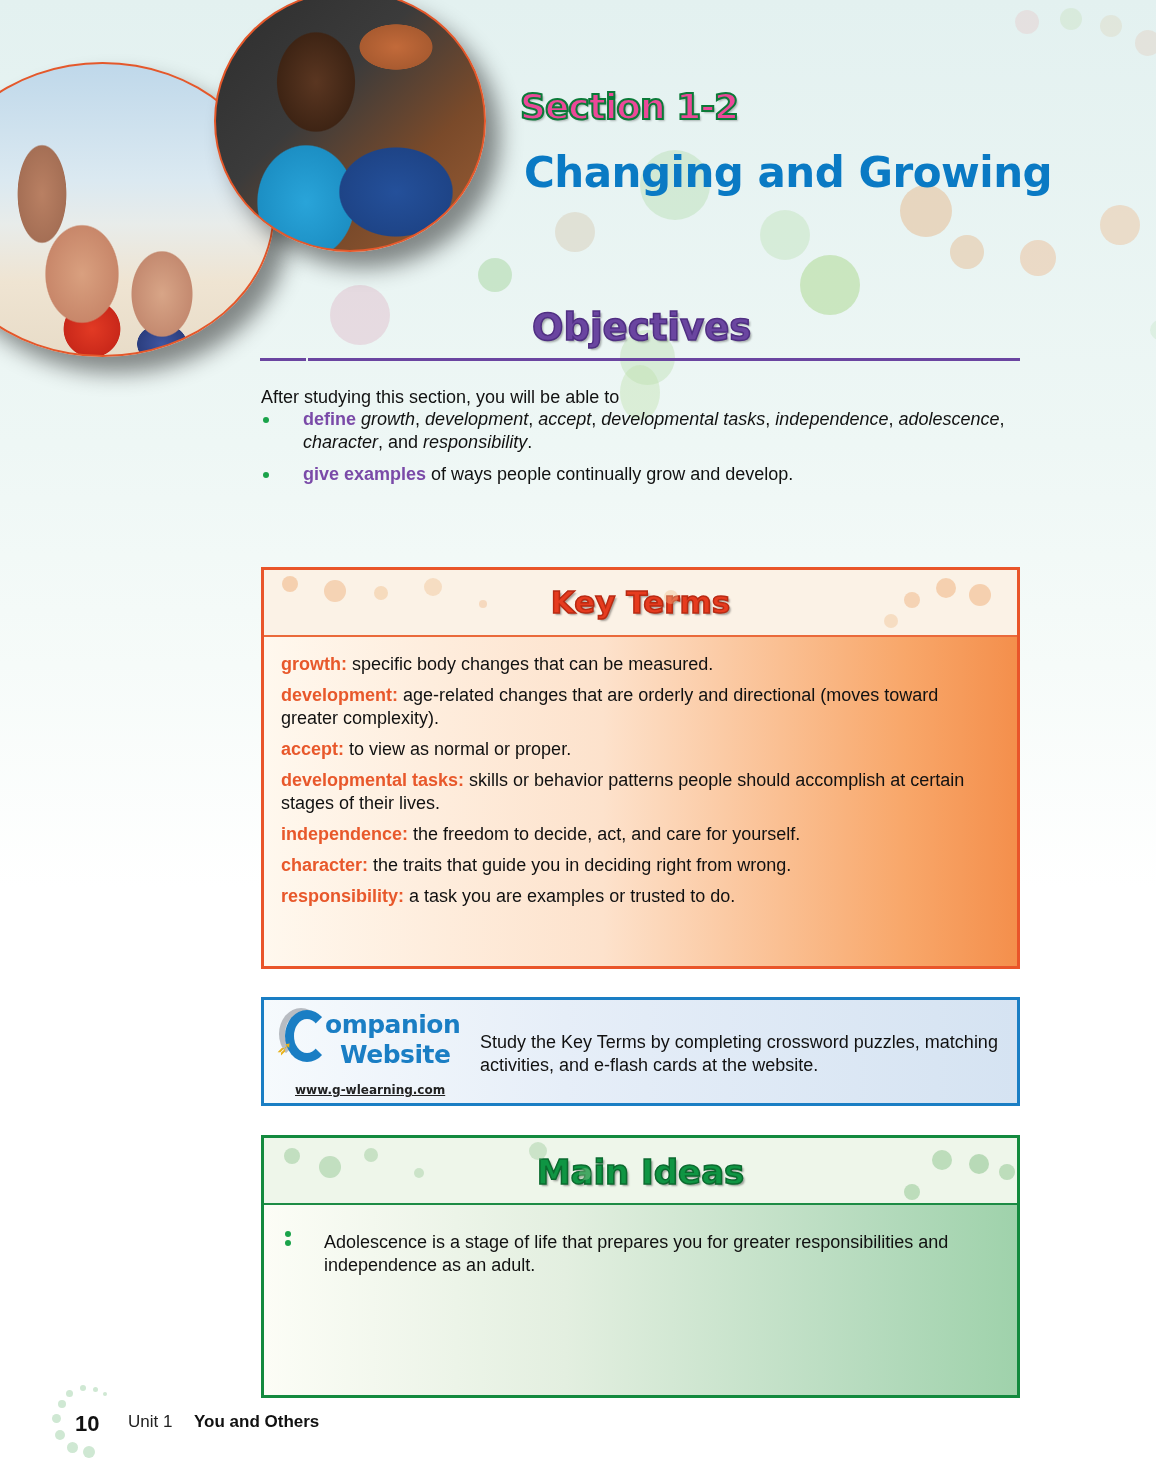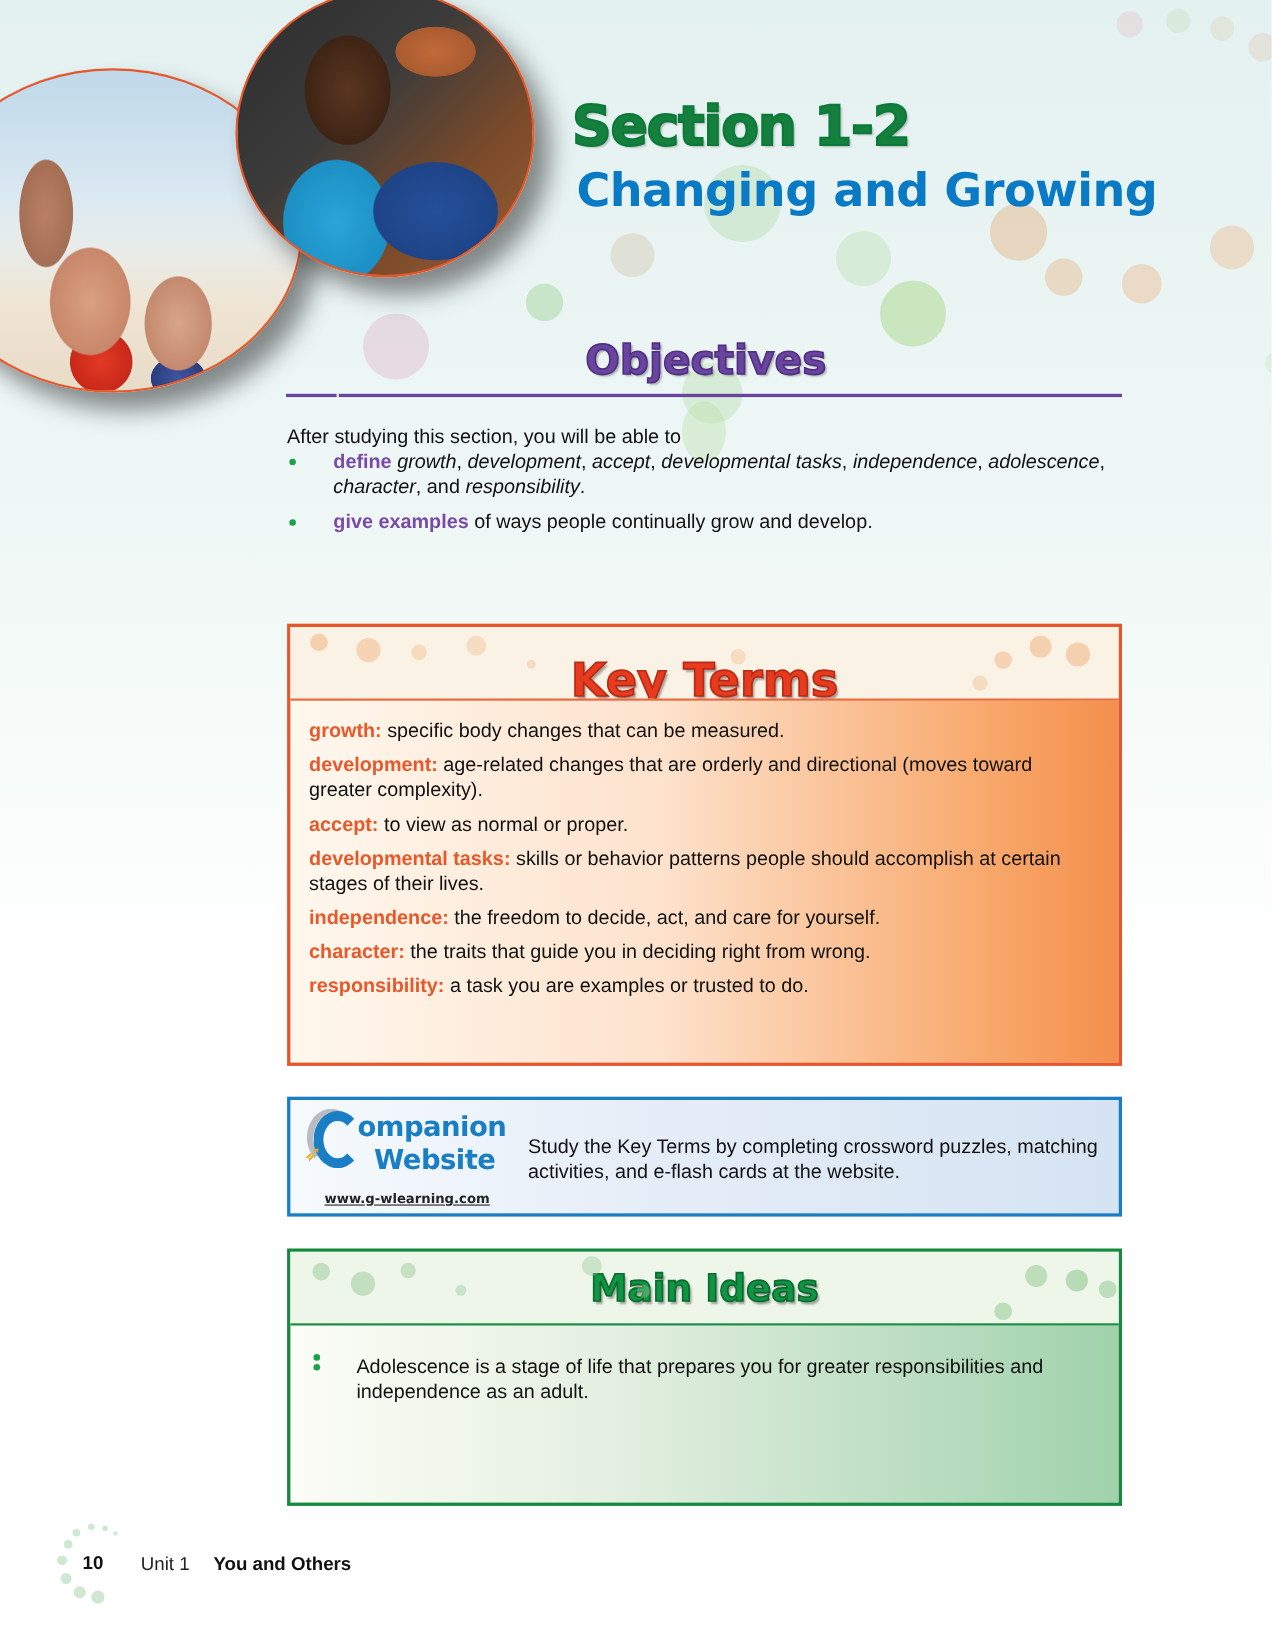--- a/index.html
+++ b/index.html
@@ -28,21 +28,21 @@
     background:
       radial-gradient(ellipse 55px 70px at 100px 90px, #5a3621 0%, #3e2414 70%, transparent 72%),
       radial-gradient(ellipse 70px 55px at 180px 200px, #24509a 0%, #1e4487 80%, transparent 82%),
       radial-gradient(ellipse 60px 70px at 90px 210px, #29a4d9 0%, #1c8fc4 80%, transparent 82%),
       radial-gradient(ellipse 45px 28px at 180px 55px, #c26a3a 0%, #a95b30 80%, transparent 82%),
       linear-gradient(135deg, #2d2d2d 0%, #3b3b3b 40%, #7a4a2a 70%, #9b5e35 100%);
   }
 
   
   .section-num { position: absolute; left: 520px; top: 86px; font-family: "DejaVu Sans", sans-serif;
-    font-weight: bold; font-size: 50px; color: #15803d; letter-spacing: -1px;
+    font-weight: bold; font-size: 36px; color: #ec4899; letter-spacing: -1px;
     -webkit-text-stroke: 2px #0b7a38; text-shadow: 2px 2px 2px rgba(0,0,0,0.25); }
   .section-title { position: absolute; left: 524px; top: 148px; font-family: "DejaVu Sans", sans-serif;
     font-weight: bold; font-size: 42px; color: #0a7ac4; letter-spacing: -0.5px; }
 
   
   .obj-heading { position: absolute; left: 532px; top: 306px; font-family: "DejaVu Sans", sans-serif;
     font-weight: bold; font-size: 37px; color: #6a45a0; -webkit-text-stroke: 1.5px #4f2f82;
     text-shadow: 2px 2px 2px rgba(0,0,0,0.3), -1px -1px 0 #fff; }
   .obj-rule { position: absolute; top: 358px; height: 3px; background: #6a45a0; }
   .obj-rule.short { left: 260px; width: 46px; }
@@ -55,21 +55,21 @@
   .it { font-style: italic; }
 
   
   .box { position: absolute; left: 261px; width: 759px; border: 3px solid; }
   .box-header { position: relative; text-align: center; overflow: hidden; }
   .box-header h2 { font-family: "DejaVu Sans", sans-serif; font-weight: bold; display: inline-block; }
 
   .key-box { top: 567px; height: 402px; border-color: #e9552a;
     background: linear-gradient(90deg, #fff8ee 0%, #fde2cc 45%, #f8a76a 85%, #f48f4c 100%); }
   .key-box .box-header { height: 67px; background: #fbf2e6; border-bottom: 2px solid #ea6a3b; }
-  .key-box h2 { font-size: 42px; color: #e63b1f; margin-top: 24px; -webkit-text-stroke: 1.5px #b82a12;
+  .key-box h2 { font-size: 31px; color: #e63b1f; margin-top: 14px; -webkit-text-stroke: 1.5px #b82a12;
     text-shadow: 2px 2px 2px rgba(0,0,0,0.35), -1px -1px 0 #fff; }
   .terms { padding: 16px 16px 0 17px; }
   .term { font-size: 18px; line-height: 23px; margin-bottom: 8px; width: 700px; }
   .term-word { color: #e8582b; font-weight: bold; }
 
   .comp-box { top: 997px; height: 109px; border-color: #1a7ec4;
     background: linear-gradient(90deg, #f6fafd 0%, #e6eef8 40%, #d5e3f2 100%); }
   .comp-logo { position: absolute; left: 8px; top: 6px; width: 180px; height: 95px; }
   .logo-c { position: absolute; left: 13px; top: 4px; width: 44px; height: 52px; border-radius: 50%;
     border: 9px solid #1a7ec4; border-right-color: transparent; }
@@ -77,34 +77,34 @@
     border: 6px solid #b8bcc2; border-right-color: transparent; border-bottom-color: transparent; }
   .logo-arrow { position: absolute; left: 4px; top: 30px; font-size: 20px; color: #e8b21c; }
   .logo-word1 { position: absolute; left: 53px; top: 4px; font-family: "DejaVu Sans", sans-serif; font-size: 25px;
     color: #1a7ec4; font-weight: bold; letter-spacing: -0.5px; }
   .logo-word2 { position: absolute; left: 68px; top: 34px; font-family: "DejaVu Sans", sans-serif; font-size: 25px;
     color: #1a7ec4; font-weight: bold; letter-spacing: -0.5px; }
   .logo-url { position: absolute; left: 23px; top: 77px; font-family: "DejaVu Sans", sans-serif; font-size: 12px;
     font-weight: bold; color: #222; text-decoration: underline; }
   .comp-text { position: absolute; left: 216px; top: 31px; width: 520px; font-size: 18px; line-height: 23px; color: #111; }
 
-  .main-box { top: 1135px; height: 234px; border-color: #138a3e;
+  .main-box { top: 1135px; height: 263px; border-color: #138a3e;
     background: linear-gradient(90deg, #fcfdf6 0%, #e3efe0 40%, #b6dbbe 80%, #9fd2ab 100%); }
   .main-box .box-header { height: 67px; background: #eef6ea; border-bottom: 2px solid #1d8c45; }
   .main-box h2 { font-size: 34px; color: #0f9543; margin-top: 14px; -webkit-text-stroke: 1.5px #0b6a2e;
     text-shadow: 2px 2px 2px rgba(0,0,0,0.35), -1px -1px 0 #fff; }
   .ideas { list-style: none; padding: 17px 14px 0 19px; }
   .ideas li { position: relative; padding-left: 41px; font-size: 18px; line-height: 23px; margin-bottom: 9px; }
   .ideas li .dot { position: absolute; left: 2px; top: 9px; width: 6px; height: 6px; border-radius: 50%; background: #1aa34a; }
 
   .hdr-bub { position: absolute; border-radius: 50%; }
 
   
   .footer-dots .fd { position: absolute; border-radius: 50%; background: #cfe8d3; }
-  .page-num { position: absolute; left: 75px; top: 1411px; font-size: 17px; font-weight: bold; }
+  .page-num { position: absolute; left: 75px; top: 1411px; font-size: 22px; font-weight: bold; }
   .unit-label { position: absolute; left: 128px; top: 1412px; font-size: 17px; color: #222; }
   .unit-title { position: absolute; left: 194px; top: 1412px; font-size: 17px; font-weight: bold; color: #111; }
 </style>
 </head>
 <body>
 
 <div>
   <div class="bubble" style="left:478px;top:258px;width:34px;height:34px;background:rgba(160,210,150,0.45)"></div>
   <div class="bubble" style="left:555px;top:212px;width:40px;height:40px;background:rgba(210,190,160,0.35)"></div>
   <div class="bubble" style="left:640px;top:150px;width:70px;height:70px;background:rgba(170,215,160,0.35)"></div>

